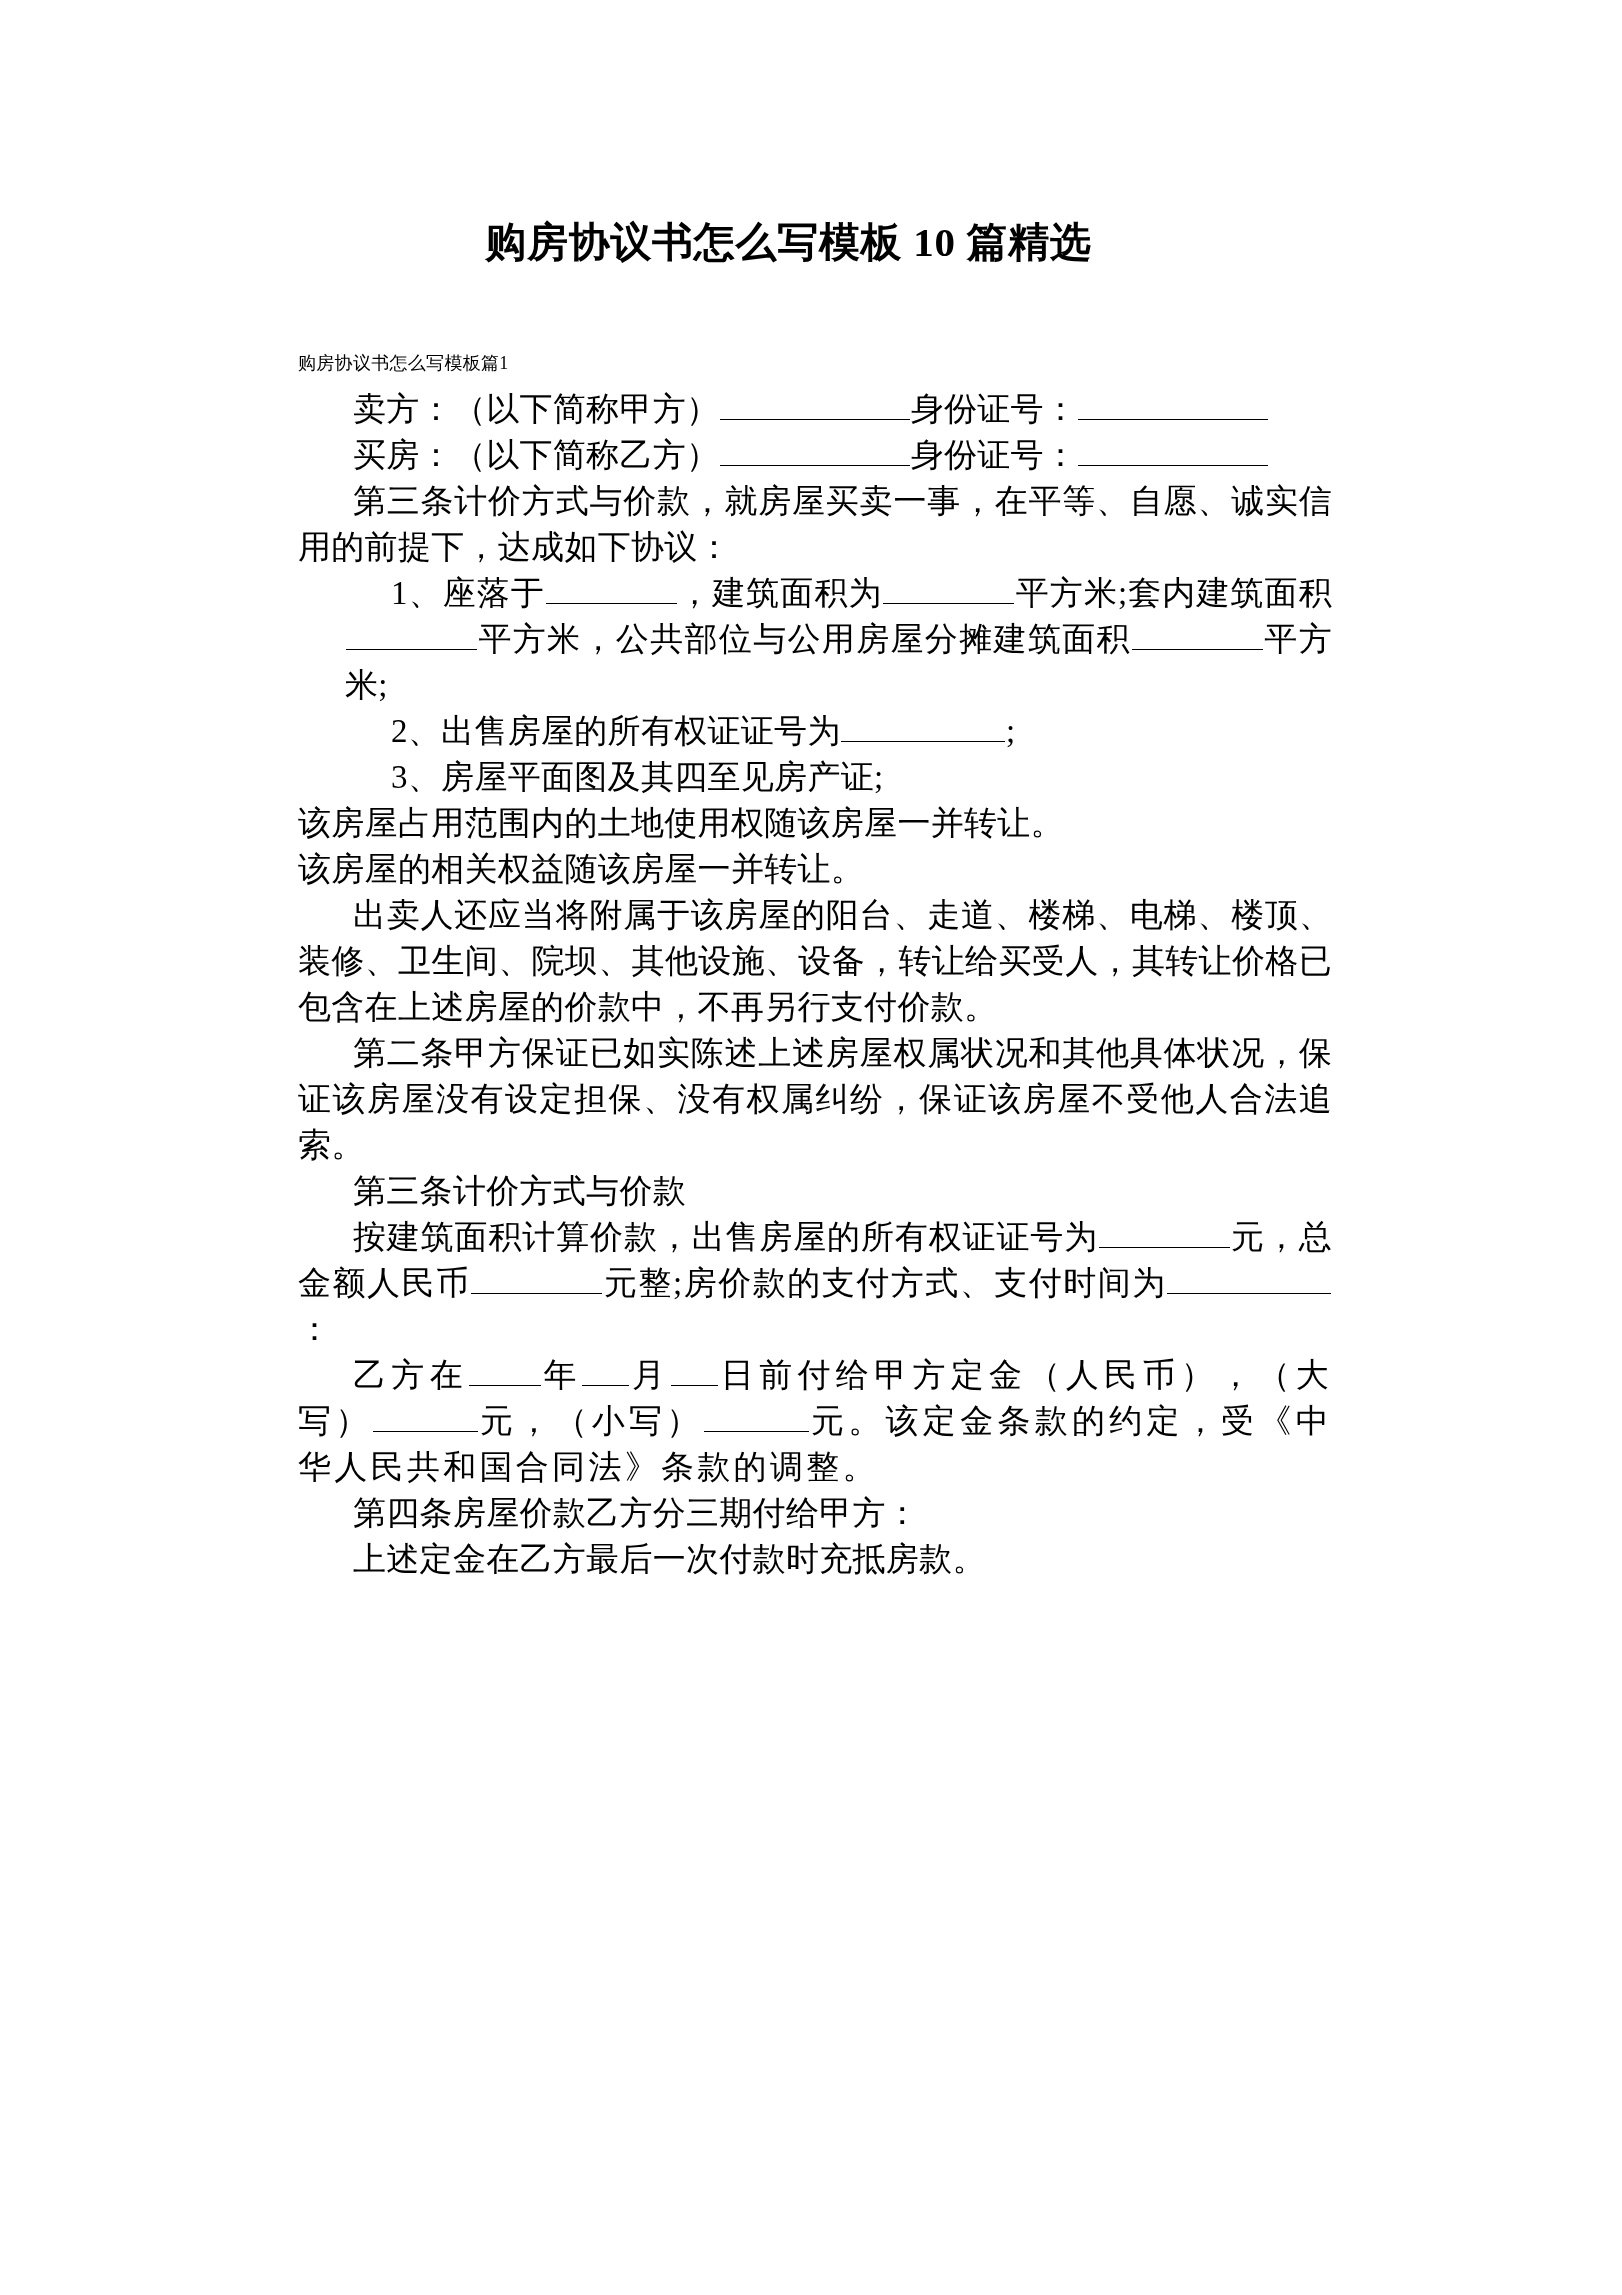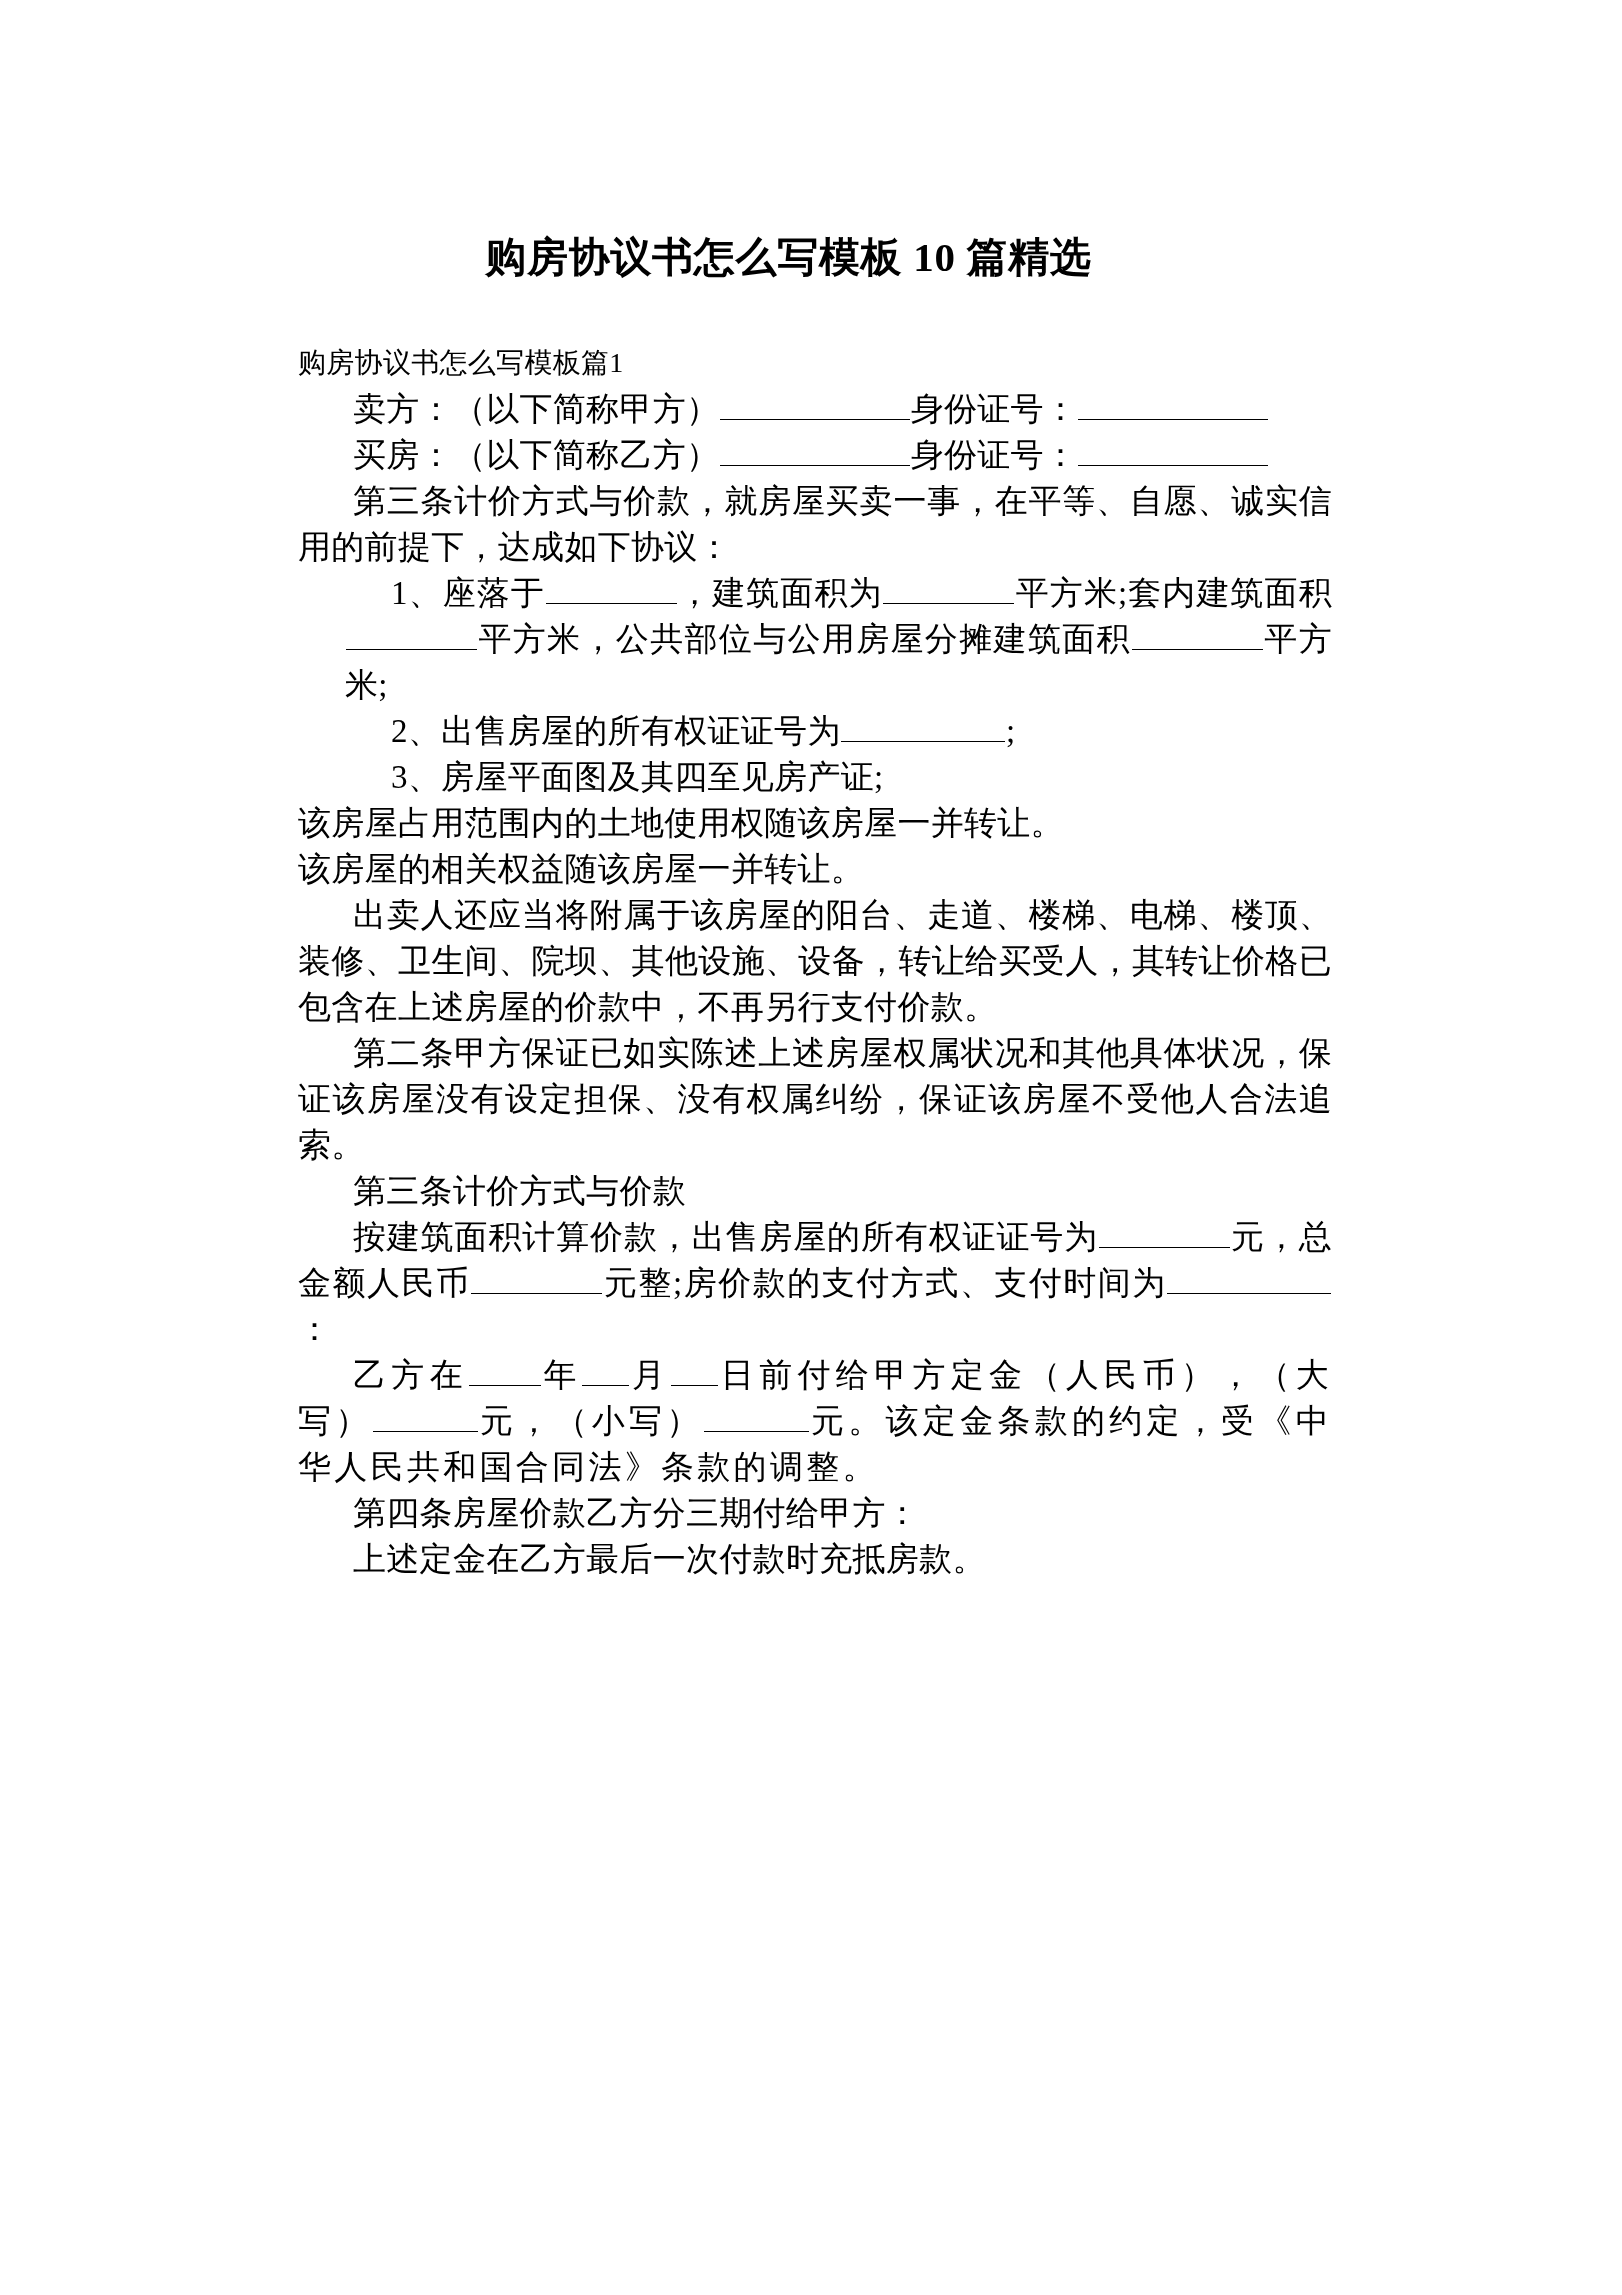--- a/index.html
+++ b/index.html
@@ -13,21 +13,21 @@
     height: 2295px;
     background: #ffffff;
     box-sizing: border-box;
     font-family: "Liberation Serif", "DejaVu Serif", serif;
     color: #000000;
     overflow: hidden;
   }
   .doc-title {
     position: absolute;
     left: 0;
-    top: 205px;
+    top: 190px;
     width: 1577px;
     text-align: center;
     font-size: 41px;
     font-weight: bold;
     letter-spacing: 0.7px;
     line-height: 1.25;
   }
   .body-block {
     position: absolute;
     left: 298px;
@@ -42,21 +42,21 @@
     text-justify: inter-ideograph;
     text-indent: 0;
     letter-spacing: 0.3px;
     word-break: break-all;
   }
   p.indent {
     text-indent: 55px;
   }
   p.sub-head {
     text-indent: 0;
-    font-size: 28px;
+    font-size: 18px;
   }
   p.wide {
     letter-spacing: 3.3px;
   }
   p.num-item {
     text-indent: 46px;
     margin-left: 47px;
   }
   .blank {
     display: inline-block;

